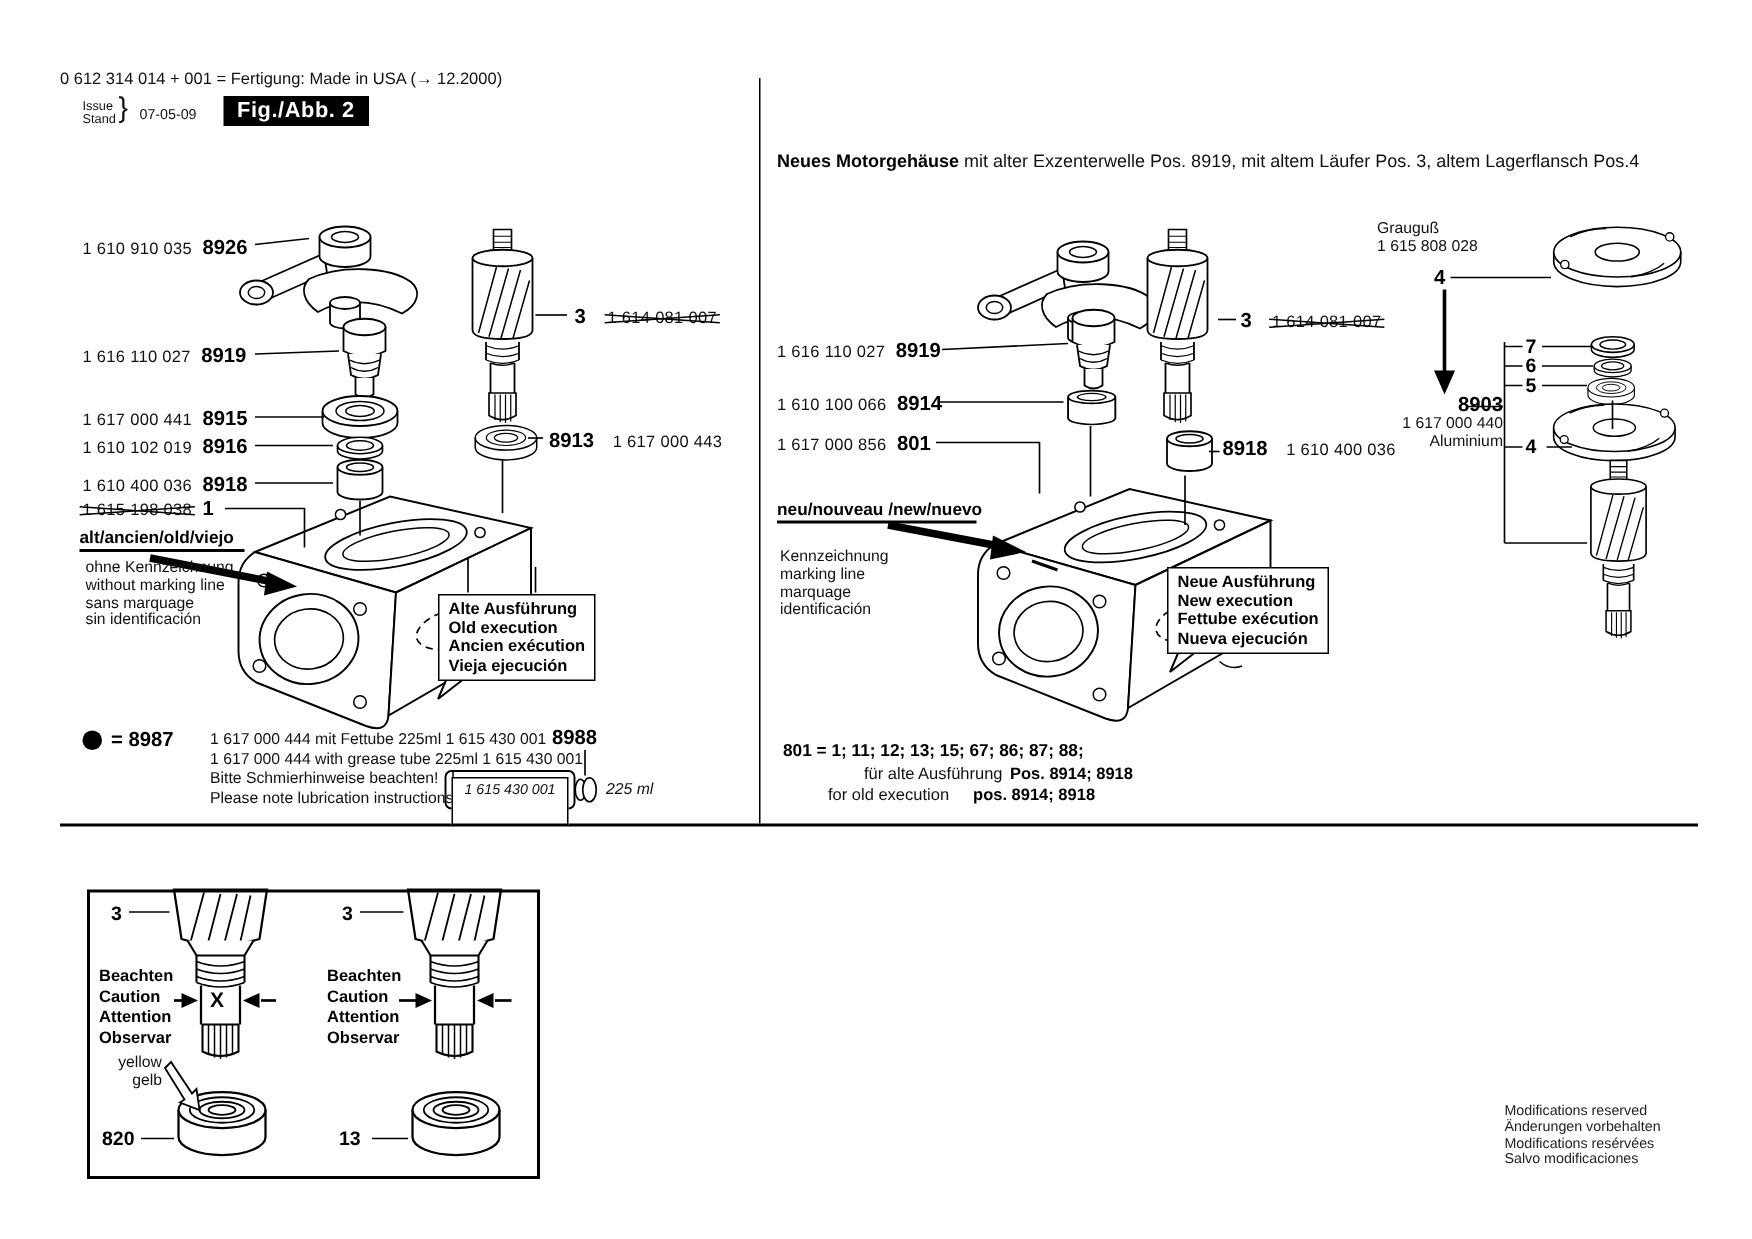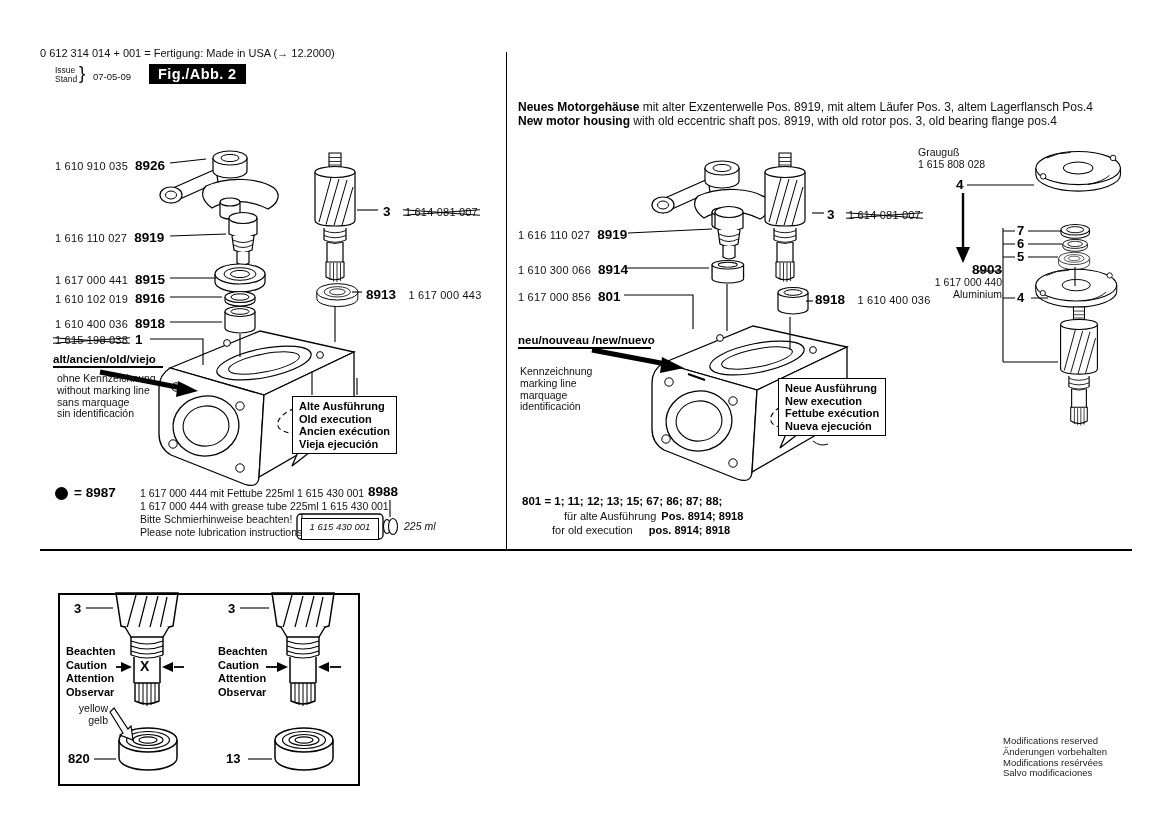--- a/index.html
+++ b/index.html
@@ -238,23 +238,20 @@
     <div>Issue</div>
     <div>Stand</div>
   </div>
   <div class="abs brace" style="left:79px;top:63px">}</div>
   <div class="abs date" style="left:93px;top:71px">07-05-09</div>
   <div class="abs badge" style="left:149px;top:64px">Fig./Abb. 2</div>
 
   <div class="abs hdr-title" style="left:518px;top:100px">
     <b>Neues Motorgehäuse</b><span> mit alter Exzenterwelle Pos. 8919, mit altem Läufer Pos. 3, altem Lagerflansch Pos.4</span>
   </div>
-  <div class="abs hdr-title" style="left:518px;top:114px">
-    <b>New motor housing</b><span> with old eccentric shaft pos. 8919, with old rotor pos. 3, old bearing flange pos.4</span>
-  </div>
 
   <div class="abs" style="left:55px;top:156px">
     <span class="pn">1 610 910 035</span><span class="pos gap">8926</span>
   </div>
   <div class="abs" style="left:55px;top:228px">
     <span class="pn">1 616 110 027</span><span class="pos gap">8919</span>
   </div>
   <div class="abs" style="left:55px;top:270px">
     <span class="pn">1 617 000 441</span><span class="pos gap">8915</span>
   </div>
@@ -295,28 +292,28 @@
   <div class="abs pos" style="left:74px;top:485px">
     <span>=</span> <span>8987</span>
   </div>
   <div class="abs t10" style="left:140px;top:487px;line-height:13px">
     <div>1 617 000 444 mit Fettube 225ml 1 615 430 001</div>
     <div>1 617 000 444 with grease tube 225ml 1 615 430 001</div>
     <div>Bitte Schmierhinweise beachten!</div>
     <div>Please note lubrication instructions!</div>
   </div>
   <div class="abs pos" style="left:368px;top:484px">8988</div>
-  <div class="abs tube-label ital" style="left:301px;top:518px;width:78px;height:22px">1 615 430 001</div>
+  <div class="abs tube-label ital" style="left:301px;top:518px;width:78px;height:32px">1 615 430 001</div>
   <div class="abs ital" style="left:404px;top:520px;font-size:10.5px">225 ml</div>
 
   <div class="abs" style="left:518px;top:225px">
     <span class="pn">1 616 110 027</span><span class="pos gap">8919</span>
   </div>
   <div class="abs" style="left:518px;top:260px">
-    <span class="pn">1 610 300 066</span><span class="pos gap">8914</span>
+    <span class="pn">1 610 100 066</span><span class="pos gap">8914</span>
   </div>
   <div class="abs" style="left:518px;top:287px">
     <span class="pn">1 617 000 856</span><span class="pos gap">801</span>
   </div>
   <div class="abs" style="left:827px;top:205px">
     <span class="pos">3</span>
     <span class="pn struck" style="margin-left:9px">1 614 081 007</span>
   </div>
   <div class="abs" style="left:815px;top:290px">
     <span class="pos">8918</span>
@@ -347,21 +344,21 @@
     <div class="pos">8903</div>
     <div class="t10">1 617 000 440</div>
     <div class="t10">Aluminium</div>
   </div>
   <div class="abs pos" style="left:1017px;top:223px;font-size:13px">7</div>
   <div class="abs pos" style="left:1017px;top:236px;font-size:13px">6</div>
   <div class="abs pos" style="left:1017px;top:249px;font-size:13px">5</div>
   <div class="abs pos" style="left:1017px;top:290px;font-size:13px">4</div>
 
   <div class="abs n801-1" style="left:522px;top:495px">801 = 1; 11; 12; 13; 15; 67; 86; 87; 88;</div>
-  <div class="abs n801" style="left:564px;top:510px">
+  <div class="abs n801" style="left:576px;top:510px">
     <span>für alte Ausführung</span><b style="margin-left:5px">Pos. 8914; 8918</b>
   </div>
   <div class="abs n801" style="left:552px;top:524px">
     <span>for old execution</span><b style="margin-left:16px">pos. 8914; 8918</b>
   </div>
 
   <div class="abs pos" style="left:74px;top:601px;font-size:13px">3</div>
   <div class="abs pos" style="left:228px;top:601px;font-size:13px">3</div>
   <div class="abs caution-t" style="left:66px;top:645px">
     <div>Beachten</div>

